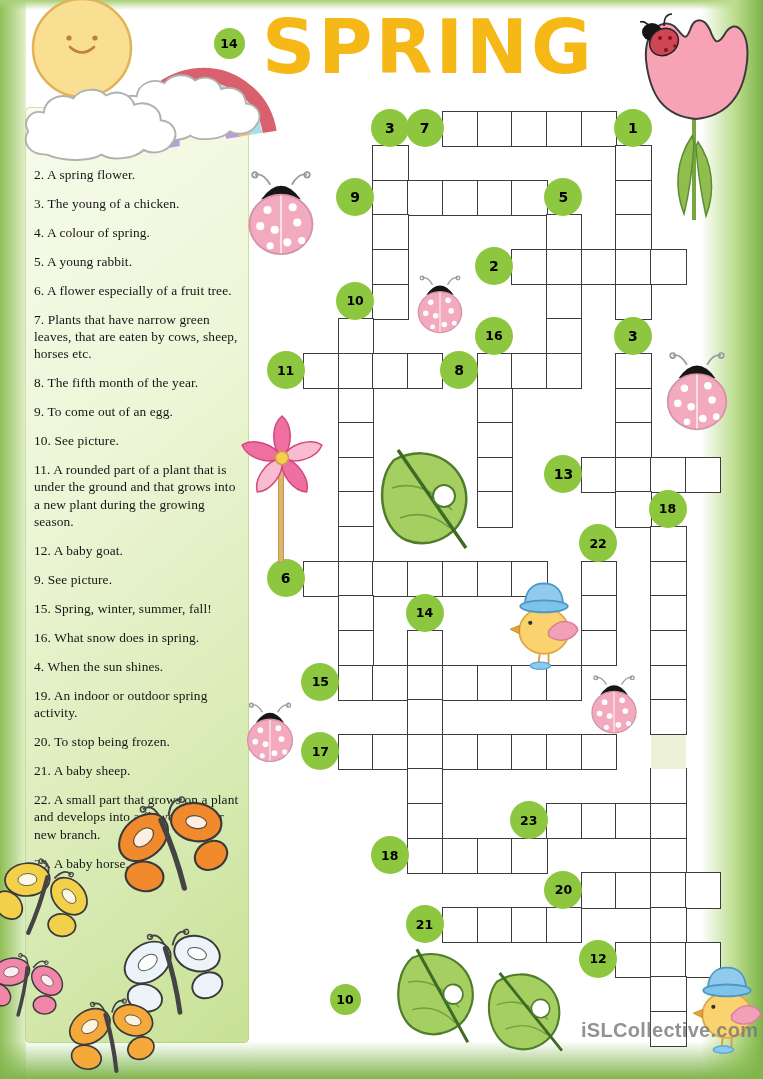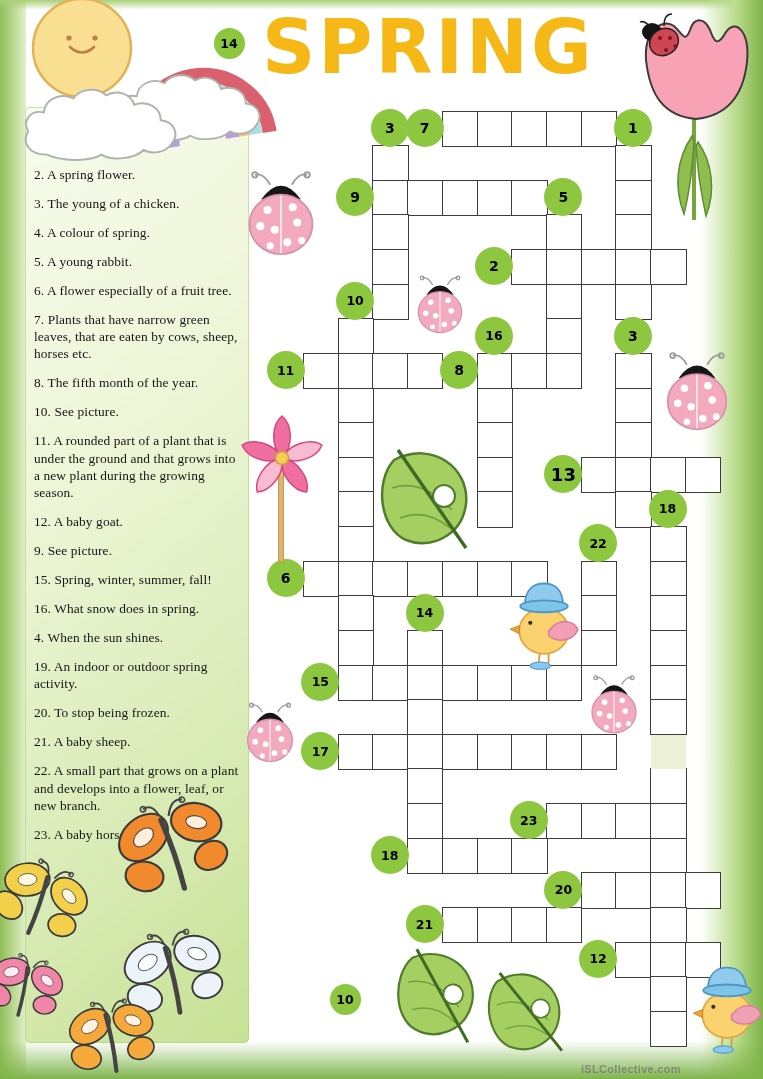--- a/index.html
+++ b/index.html
@@ -26,21 +26,21 @@
 
   
   #grid{position:absolute;left:0;top:0;width:763px;height:1079px;z-index:4;}
   .cell{position:absolute;background:#ffffff;border:1.6px solid #3c3c3c;box-sizing:border-box;}
   .cell.shaded{background:#edf1d8;border:none;}
   .badge{position:absolute;border-radius:50%;display:flex;align-items:center;justify-content:center;
      font-weight:bold;color:#000000;font-family:"DejaVu Sans",sans-serif;z-index:6;}
 
   .deco{position:absolute;z-index:5;pointer-events:none;}
   .under{z-index:1;}
-  .watermark{position:absolute;left:581px;top:1063px;font-size:11px;font-weight:bold;
+  .watermark{position:absolute;left:581px;top:1019px;font-size:20px;font-weight:bold;
      color:rgba(118,120,118,.8);z-index:7;letter-spacing:.3px;}
 </style>
 </head>
 <body>
 
 <div class="band band-left under"></div>
 <div class="band band-top under"></div>
 <div class="band band-right under"></div>
 <div class="band band-bottom under"></div>
 
@@ -48,20 +48,21 @@
 
 <div class="clue-panel" id="clue-panel">
     <div class="clue-item">1. A spring month.</div>
     <div class="clue-item">2. A spring flower.</div>
     <div class="clue-item">3. The young of a chicken.</div>
     <div class="clue-item">4. A colour of spring.</div>
     <div class="clue-item">5. A young rabbit.</div>
     <div class="clue-item">6. A flower especially of a fruit tree.</div>
     <div class="clue-item">7. Plants that have narrow green leaves, that are eaten by cows, sheep, horses etc.</div>
     <div class="clue-item">8. The fifth month of the year.</div>
+    <div class="clue-item">9. To come out of an egg.</div>
     <div class="clue-item">10. See picture.</div>
     <div class="clue-item">11. A rounded part of a plant that is under the ground and that grows into a new plant during the growing season.</div>
     <div class="clue-item">12. A baby goat.</div>
     <div class="clue-item">9. See picture.</div>
     <div class="clue-item">15. Spring, winter, summer, fall!</div>
     <div class="clue-item">16. What snow does in spring.</div>
     <div class="clue-item">4. When the sun shines.</div>
     <div class="clue-item">19. An indoor or outdoor spring activity.</div>
     <div class="clue-item">20. To stop being frozen.</div>
     <div class="clue-item">21. A baby sheep.</div>
@@ -187,21 +188,21 @@
     <div class="badge" style="left: 405.52px; top: 108.815px; width: 38px; height: 38px; background: rgb(141, 198, 63); font-size: 14px;">7</div>
     <div class="badge" style="left: 613.84px; top: 108.815px; width: 38px; height: 38px; background: rgb(141, 198, 63); font-size: 14px;">1</div>
     <div class="badge" style="left: 336.08px; top: 178.075px; width: 38px; height: 38px; background: rgb(141, 198, 63); font-size: 14px;">9</div>
     <div class="badge" style="left: 544.4px; top: 178.075px; width: 38px; height: 38px; background: rgb(141, 198, 63); font-size: 14px;">5</div>
     <div class="badge" style="left: 474.96px; top: 247.335px; width: 38px; height: 38px; background: rgb(141, 198, 63); font-size: 14px;">2</div>
     <div class="badge" style="left: 336.08px; top: 281.965px; width: 38px; height: 38px; background: rgb(141, 198, 63); font-size: 12.5px;">10</div>
     <div class="badge" style="left: 474.96px; top: 316.595px; width: 38px; height: 38px; background: rgb(141, 198, 63); font-size: 12.5px;">16</div>
     <div class="badge" style="left: 613.84px; top: 316.595px; width: 38px; height: 38px; background: rgb(141, 198, 63); font-size: 14px;">3</div>
     <div class="badge" style="left: 266.64px; top: 351.225px; width: 38px; height: 38px; background: rgb(141, 198, 63); font-size: 12.5px;">11</div>
     <div class="badge" style="left: 440.24px; top: 351.225px; width: 38px; height: 38px; background: rgb(141, 198, 63); font-size: 14px;">8</div>
-    <div class="badge" style="left: 544.4px; top: 455.115px; width: 38px; height: 38px; background: rgb(141, 198, 63); font-size: 18px;">13</div>
+    <div class="badge" style="left: 544.4px; top: 455.115px; width: 38px; height: 38px; background: rgb(141, 198, 63); font-size: 14px;">13</div>
     <div class="badge" style="left: 648.56px; top: 489.745px; width: 38px; height: 38px; background: rgb(141, 198, 63); font-size: 12.5px;">18</div>
     <div class="badge" style="left: 579.12px; top: 524.375px; width: 38px; height: 38px; background: rgb(141, 198, 63); font-size: 12.5px;">22</div>
     <div class="badge" style="left: 266.64px; top: 559.005px; width: 38px; height: 38px; background: rgb(141, 198, 63); font-size: 14px;">6</div>
     <div class="badge" style="left: 405.52px; top: 593.635px; width: 38px; height: 38px; background: rgb(141, 198, 63); font-size: 12.5px;">14</div>
     <div class="badge" style="left: 301.36px; top: 662.895px; width: 38px; height: 38px; background: rgb(141, 198, 63); font-size: 12.5px;">15</div>
     <div class="badge" style="left: 301.36px; top: 732.155px; width: 38px; height: 38px; background: rgb(141, 198, 63); font-size: 12.5px;">17</div>
     <div class="badge" style="left: 509.68px; top: 801.415px; width: 38px; height: 38px; background: rgb(141, 198, 63); font-size: 12.5px;">23</div>
     <div class="badge" style="left: 370.8px; top: 836.045px; width: 38px; height: 38px; background: rgb(141, 198, 63); font-size: 12.5px;">18</div>
     <div class="badge" style="left: 544.4px; top: 870.675px; width: 38px; height: 38px; background: rgb(141, 198, 63); font-size: 12.5px;">20</div>
     <div class="badge" style="left: 405.52px; top: 905.305px; width: 38px; height: 38px; background: rgb(141, 198, 63); font-size: 12.5px;">21</div>

